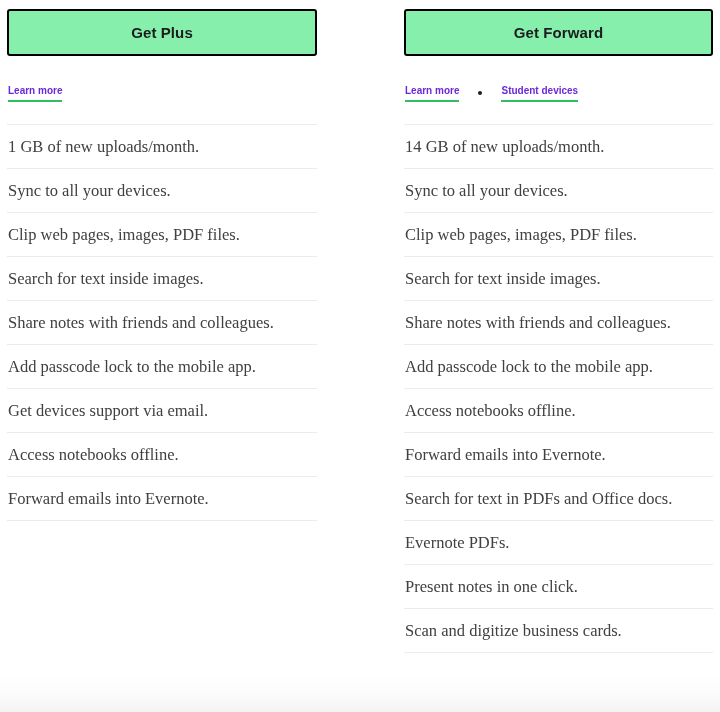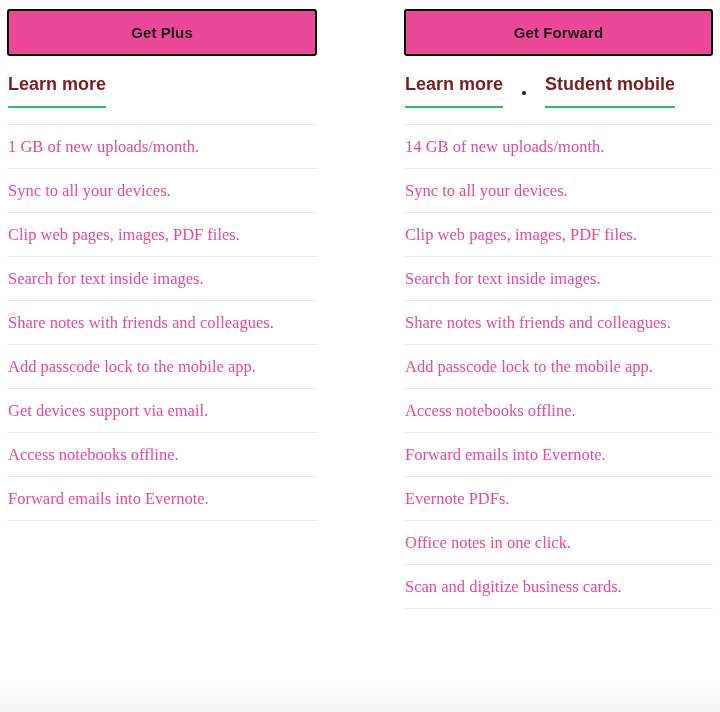--- a/index.html
+++ b/index.html
@@ -42,46 +42,46 @@
   .cta-button {
     display: block;
     width: 100%;
     box-sizing: border-box;
     margin-top: 9px;
     height: 47px;
     line-height: 43px;
     text-align: center;
     border: 2px solid #000000;
     border-radius: 3px;
-    background: #ec4899;
+    background: #86efac;
     color: #1c1c1c;
     font-family: "Liberation Sans", sans-serif;
     font-size: 15px;
     font-weight: bold;
     letter-spacing: 0.1px;
     cursor: pointer;
     padding: 0;
   }
 
   
   .links-row {
     display: flex;
     align-items: center;
     margin-top: 26px;
     height: 20px;
     padding-left: 1px;
   }
   .plan-link {
     font-family: "Liberation Sans", sans-serif;
-    font-size: 18px;
+    font-size: 10px;
     font-weight: bold;
-    color: #7f1d1d;
+    color: #6d28d9;
     text-decoration: none;
     border-bottom: 2.5px solid #2dbe60;
-    padding-bottom: 14px;
+    padding-bottom: 2px;
     line-height: 15px;
     cursor: pointer;
     display: inline-block;
   }
   .link-sep {
     width: 4px;
     height: 4px;
     border-radius: 50%;
     background: #1c1c1c;
     margin: 0 19px;
@@ -98,21 +98,21 @@
     padding: 0;
     margin-top: 22px;
     border-top: 1px solid #ebebeb;
   }
   .feature-item {
     height: 43px;
     line-height: 43px;
     border-bottom: 1px solid #ebebeb;
     font-family: "Liberation Serif", serif;
     font-size: 16.5px;
-    color: #ec4899;
+    color: #404040;
     white-space: nowrap;
     overflow: hidden;
     padding-left: 1px;
   }
 
   
   .bottom-fade {
     position: absolute;
     left: 0;
     bottom: 0;
@@ -146,33 +146,34 @@
       <li class="feature-item">Forward emails into Evernote.</li>
     </ul>
   </div>
 
   <div class="plan-column right">
     <button class="cta-button">Get Forward</button>
 
     <div class="links-row">
       <a class="plan-link">Learn more</a>
       <span class="link-sep"></span>
-      <a class="plan-link">Student mobile</a>
+      <a class="plan-link">Student devices</a>
     </div>
 
     <ul class="feature-list">
       <li class="feature-item">14 GB of new uploads/month.</li>
       <li class="feature-item">Sync to all your devices.</li>
       <li class="feature-item">Clip web pages, images, PDF files.</li>
       <li class="feature-item">Search for text inside images.</li>
       <li class="feature-item">Share notes with friends and colleagues.</li>
       <li class="feature-item">Add passcode lock to the mobile app.</li>
       <li class="feature-item">Access notebooks offline.</li>
       <li class="feature-item">Forward emails into Evernote.</li>
+      <li class="feature-item">Search for text in PDFs and Office docs.</li>
       <li class="feature-item">Evernote PDFs.</li>
-      <li class="feature-item">Office notes in one click.</li>
+      <li class="feature-item">Present notes in one click.</li>
       <li class="feature-item">Scan and digitize business cards.</li>
     </ul>
   </div>
 
 </div>
 
 <div class="bottom-fade"></div>
 
 </body></html>

